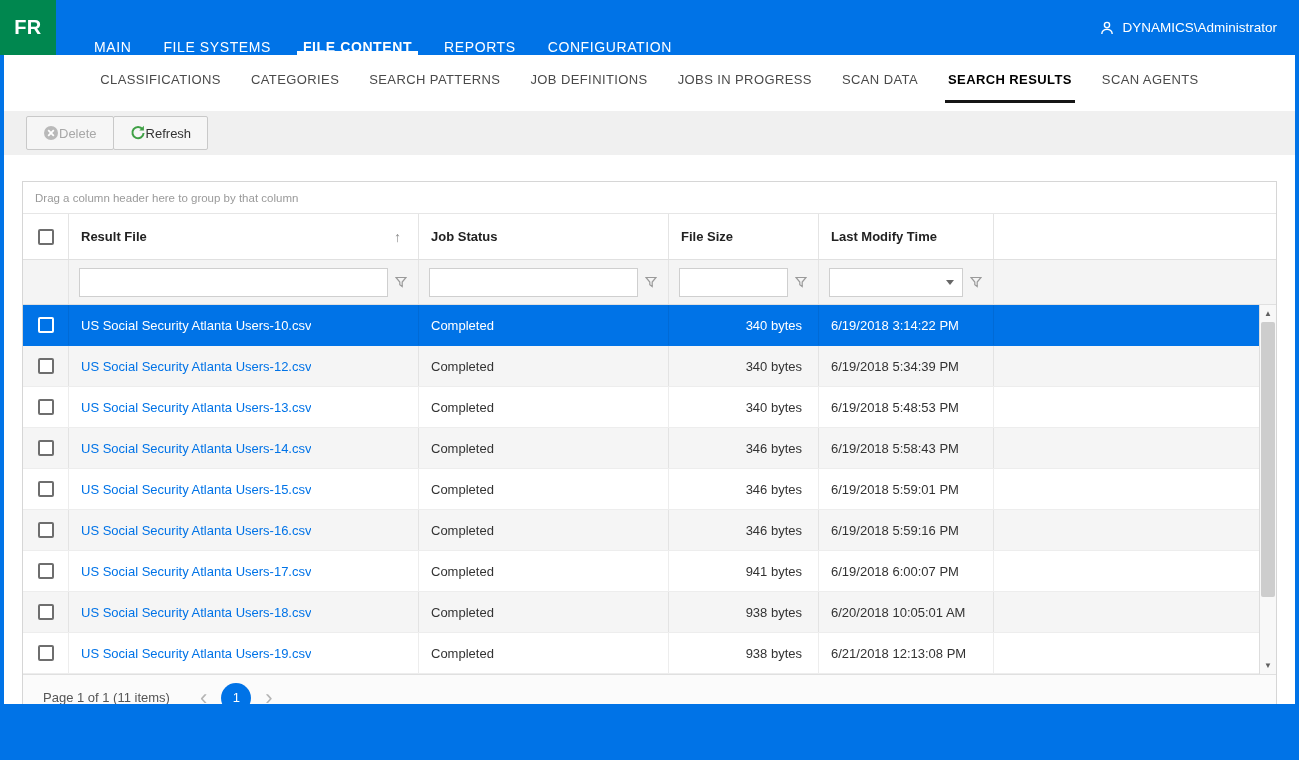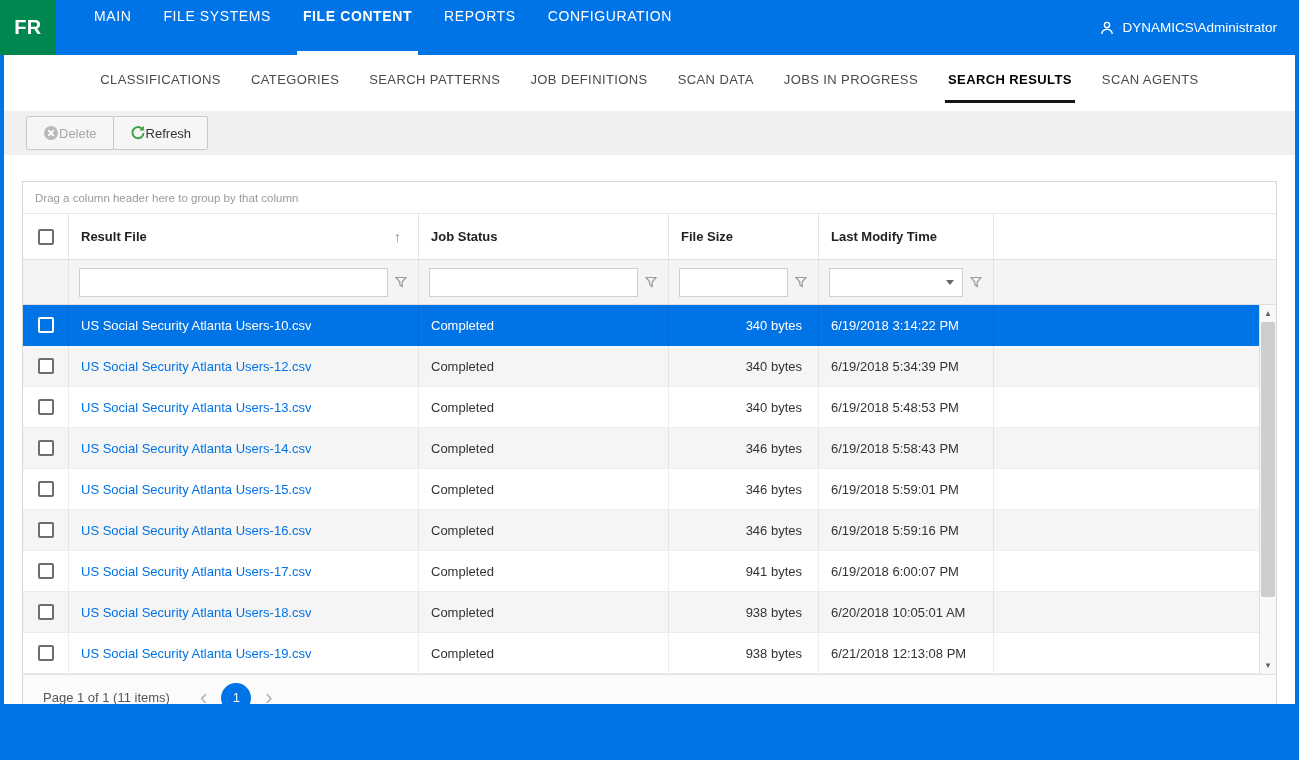--- a/index.html
+++ b/index.html
@@ -5,21 +5,21 @@
   * { box-sizing: border-box; margin: 0; padding: 0; }
   html,body { width:1299px; }
   body { font-family: "Liberation Sans", sans-serif; background:#0073e7; }
   .page { width:1299px; height:708px; background:#0073e7; display:flex; flex-direction:column; overflow:hidden; }
 
   
   .topnav { height:55px; flex:none; display:flex; align-items:stretch; color:#fff; }
   .logo { width:56px; background:#00874f; display:flex; align-items:center; justify-content:center;
           font-size:20px; font-weight:bold; letter-spacing:.5px; cursor:pointer; }
   .topnav-items { display:flex; margin-left:22px; }
-  .topnav-item { display:flex; align-items:flex-start; padding:8px 16px; font-size:14px; letter-spacing:.6px;
+  .topnav-item { display:flex; align-items:flex-end; padding:0 16px; font-size:14px; letter-spacing:.6px;
                  position:relative; cursor:pointer; white-space:nowrap; }
   .topnav-item.active { font-weight:bold; }
   .topnav-item.active::after { content:""; position:absolute; left:10px; right:10px; bottom:0; height:4px; background:#fff; }
   .topnav-user { margin-left:auto; display:flex; align-items:center; gap:7px; padding-right:22px; font-size:13.5px; cursor:pointer; }
 
   
   .main { flex:1; margin:0 4px 4px 4px; background:#fff; display:flex; flex-direction:column; overflow:hidden; }
 
   
   .subnav { height:48px; flex:none; display:flex; justify-content:center; align-items:stretch; }
@@ -154,25 +154,25 @@
 
         <div class="subnav-item">
           <span>SEARCH PATTERNS</span>
         </div>
 
         <div class="subnav-item">
           <span>JOB DEFINITIONS</span>
         </div>
 
         <div class="subnav-item">
+          <span>JOBS IN PROGRESS</span>
+        </div>
+
+        <div class="subnav-item">
           <span>SCAN DATA</span>
-        </div>
-
-        <div class="subnav-item">
-          <span>JOBS IN PROGRESS</span>
         </div>
 
         <div class="subnav-item active">
           <span>SEARCH RESULTS</span>
         </div>
 
         <div class="subnav-item">
           <span>SCAN AGENTS</span>
         </div>
       </nav>

